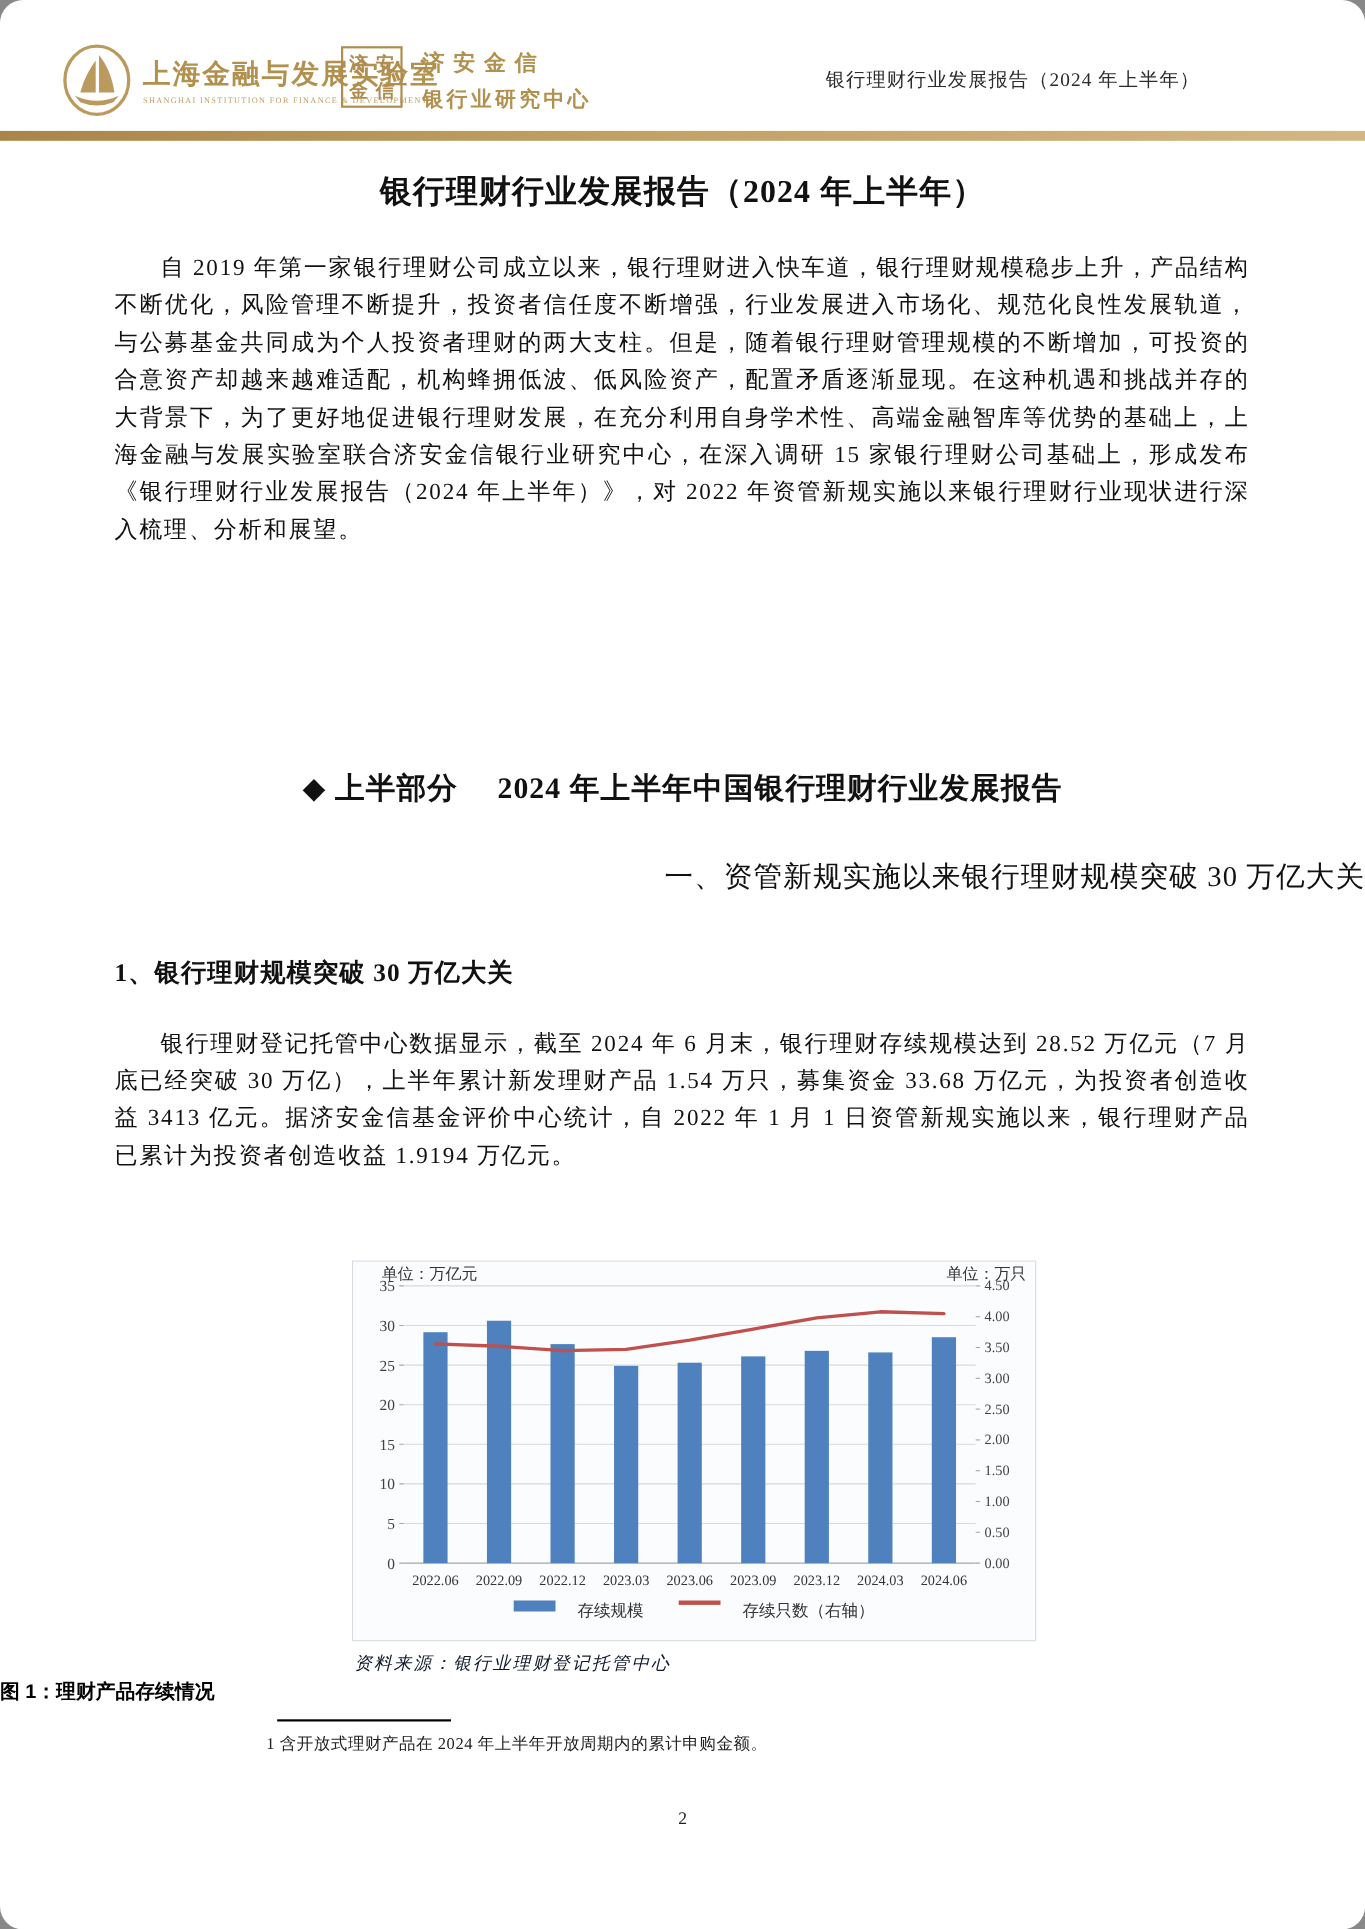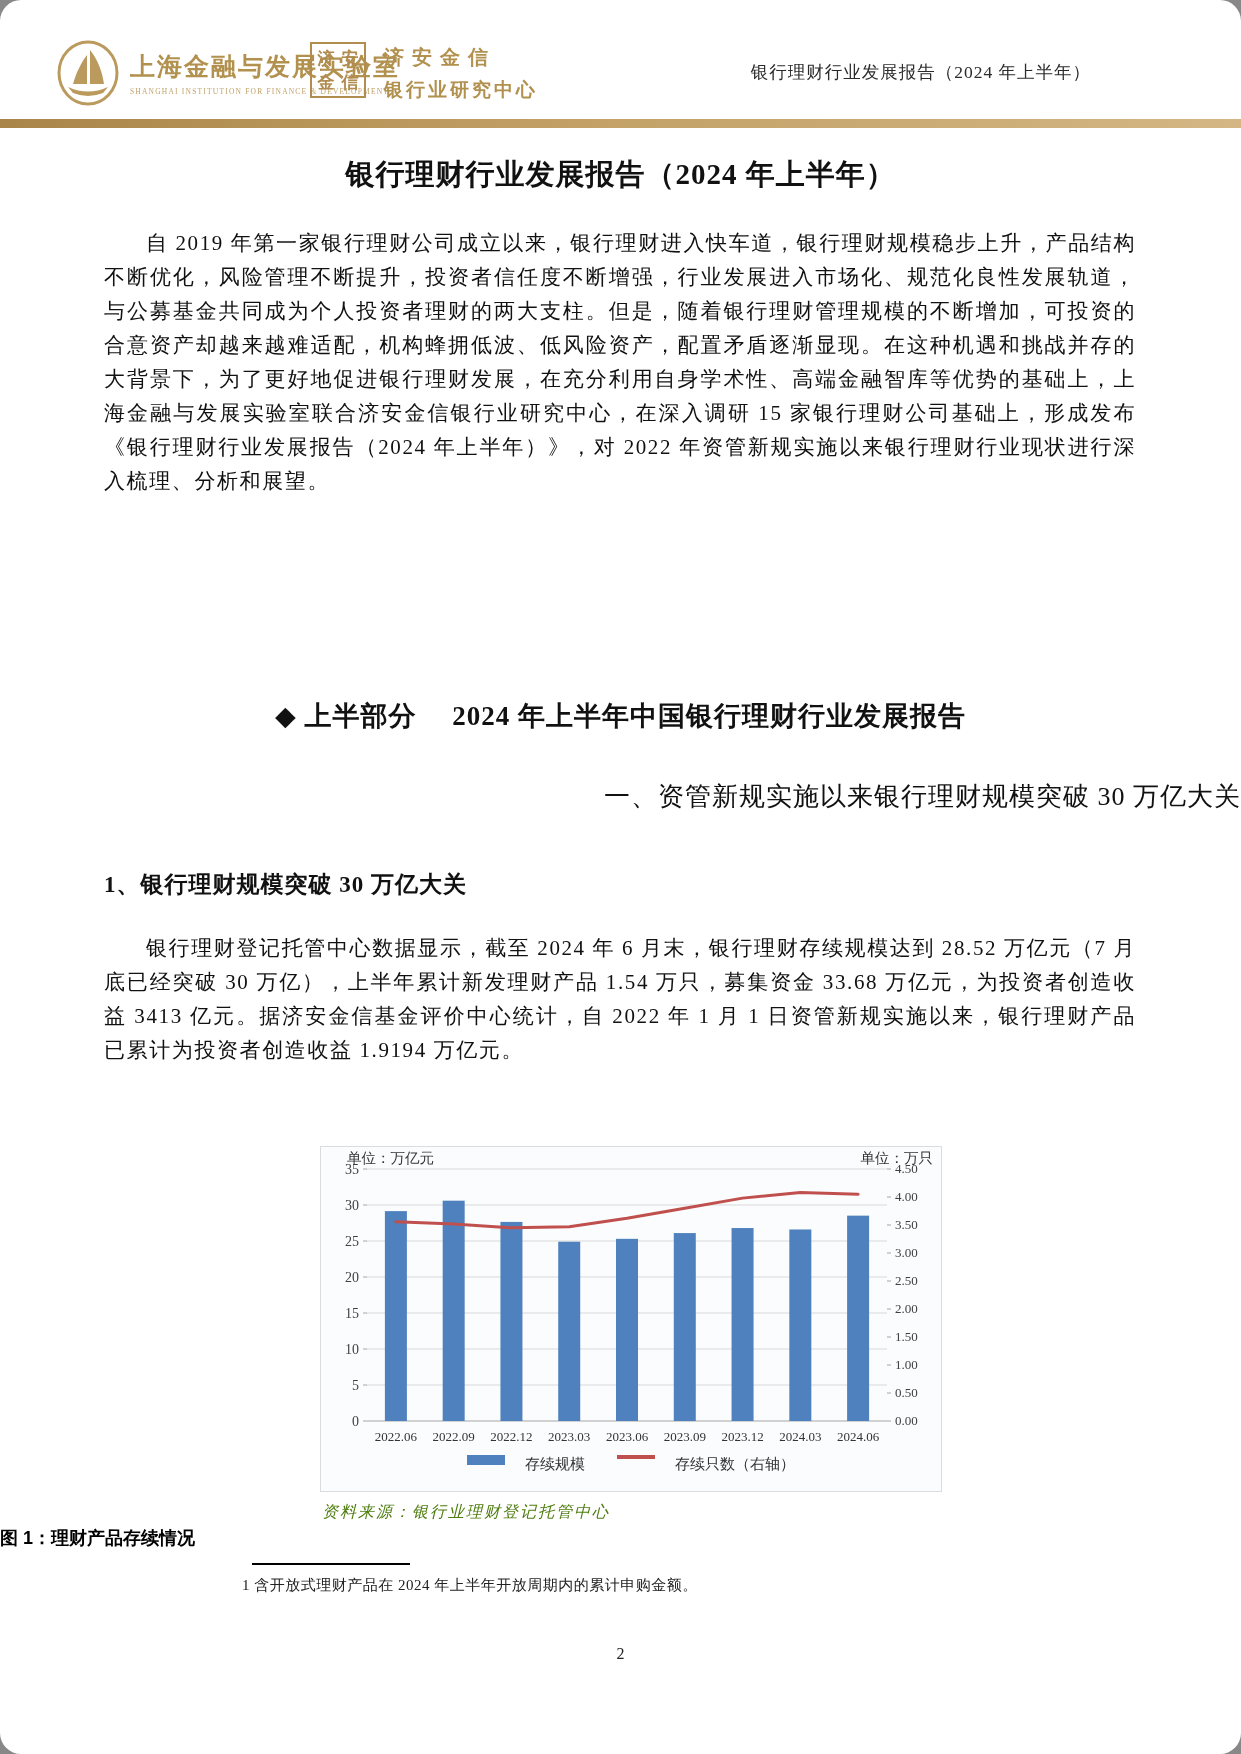--- a/index.html
+++ b/index.html
@@ -40,21 +40,21 @@
              background:#fbfcfe;border:1px solid #d9dde2;box-sizing:border-box;}
   .chart-legend{position:absolute;left:0;right:0;top:308px;display:flex;justify-content:center;
                 align-items:center;gap:10px;font-size:15px;color:#333;}
   .legend-item{display:flex;align-items:flex-start;gap:20px;}
   .legend-item + .legend-item{margin-left:22px;}
   .sw-bar{display:inline-block;width:38px;height:10px;}
   .sw-line{display:inline-block;width:38px;height:4px;}
 
   
   .fig-source{position:absolute;left:322px;top:1502px;font-size:16px;font-style:italic;
-              color:#4d7c0f;letter-spacing:2px;}
+              color:#0f172a;letter-spacing:2px;}
   .fig-caption{position:absolute;left:0;right:0;top:1526px;font-size:18px;
                font-weight:bold;font-family:"Liberation Sans","DejaVu Sans",sans-serif;color:#000;}
 
   
   .fn-rule{position:absolute;left:252px;top:1563px;width:158px;border-top:2px solid #000;}
   .fn-text{position:absolute;left:242px;top:1576px;font-size:15px;color:#222;letter-spacing:0.5px;}
   .page-num{position:absolute;left:0;right:0;top:1645px;text-align:center;font-size:16px;color:#222;}
 </style>
 </head>
 <body>

